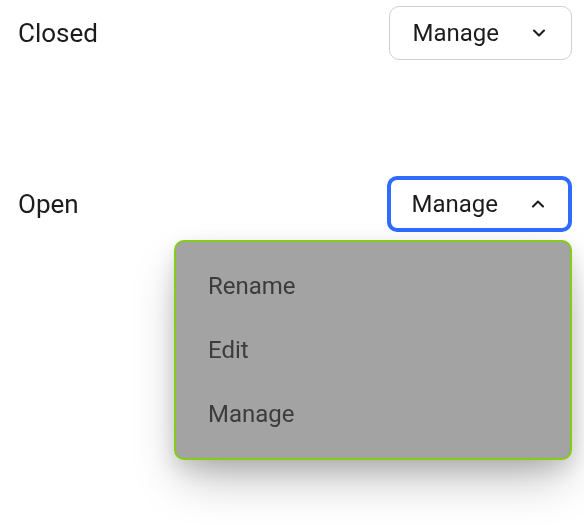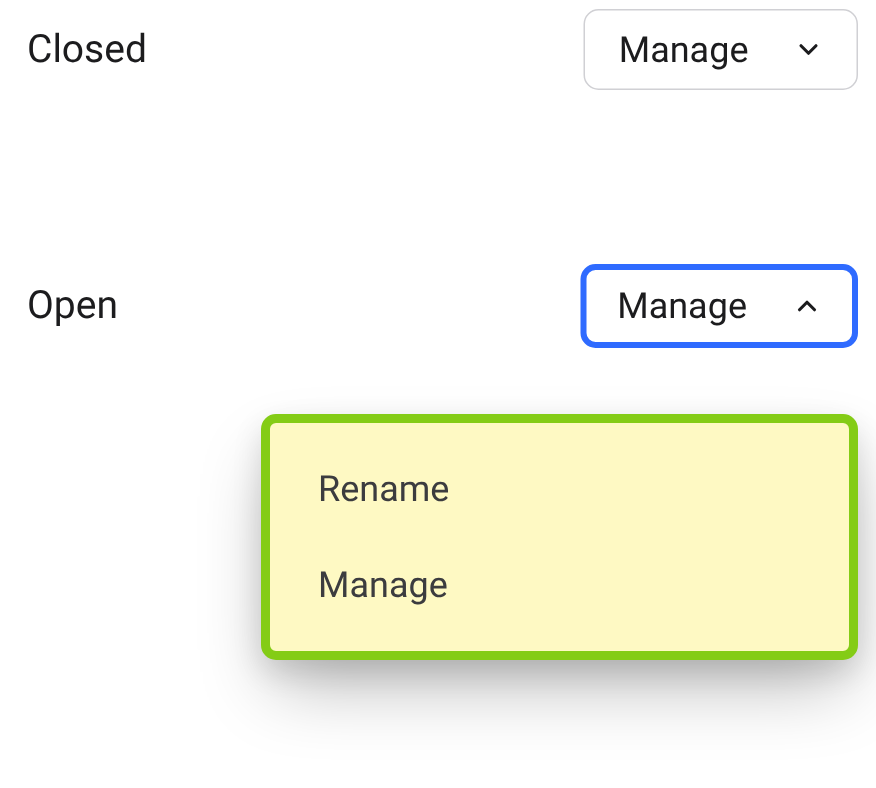--- a/index.html
+++ b/index.html
@@ -62,26 +62,25 @@
   .chevron svg {
     width: 20px;
     height: 20px;
     display: block;
   }
   .dropdown {
     position: absolute;
     top: 240px;
     left: 174px;
     width: 398px;
-    background: #fef9c3;
-    border: 6px solid #84cc16;
+    background: #a3a3a3;
+    border: 2px solid #84cc16;
     border-radius: 10px;
     box-shadow: 0 24px 48px -8px rgba(0,0,0,0.28), 0 8px 20px rgba(0,0,0,0.12);
     padding: 12px 0;
-    margin-top: 36px;
   }
   .dropdown-item {
     font-size: 24px;
     color: #3c3c3f;
     padding: 18px 32px;
     cursor: pointer;
   }
 </style>
 </head>
 <body>
@@ -105,14 +104,15 @@
     <span class="chevron">
       <svg viewBox="0 0 24 24" fill="none" stroke="#1c1c1e" stroke-width="2.5" stroke-linecap="round" stroke-linejoin="round">
           <polyline points="6 15 12 9 18 15"></polyline>
         </svg>
     </span>
   </button>
 </div>
 
 <div class="dropdown">
   <div class="dropdown-item">Rename</div>
+  <div class="dropdown-item">Edit</div>
   <div class="dropdown-item">Manage</div>
 </div>
 
 </body></html>

